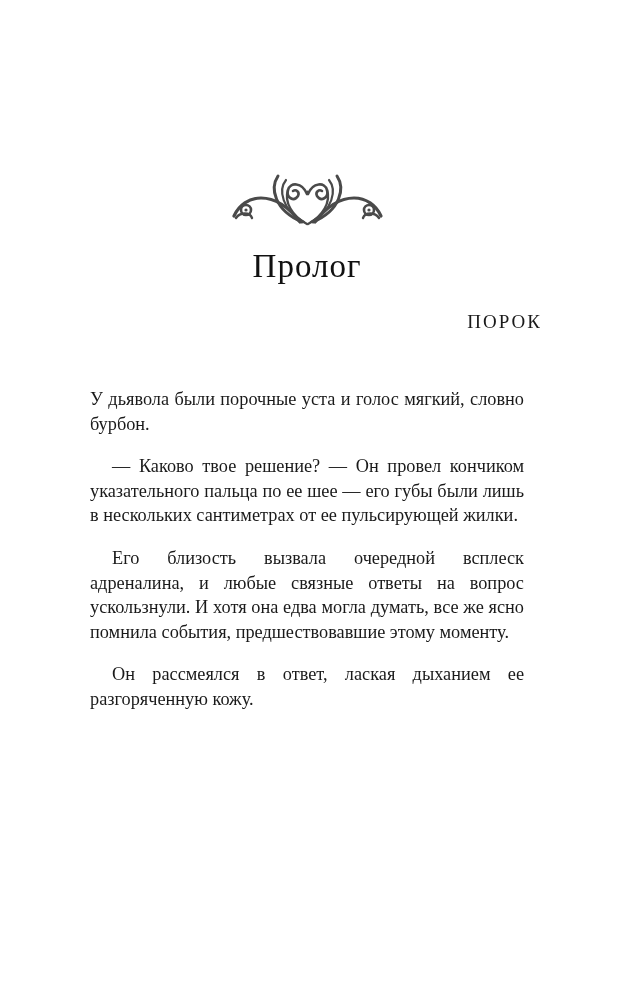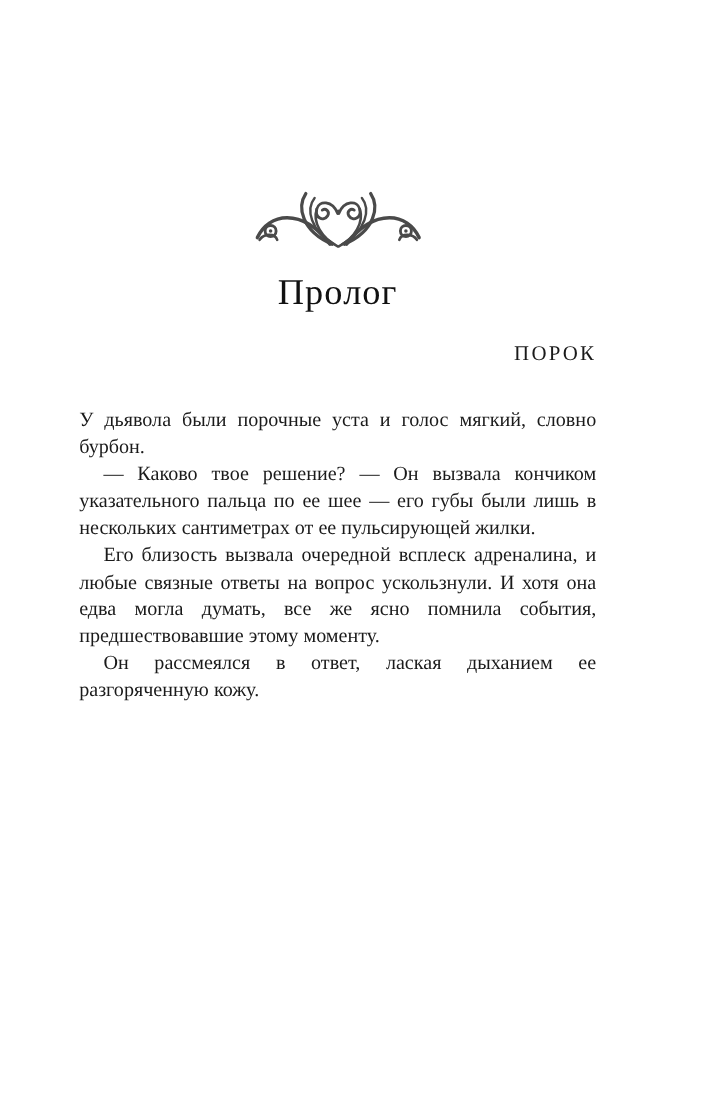--- a/index.html
+++ b/index.html
@@ -50,21 +50,21 @@
       letter-spacing: 2px;
       color: #1a1a1a;
     }
     .body-text {
       position: absolute;
       left: 72px;
       top: 369px;
       width: 470px;
     }
     .para {
-      margin: 0;
+      margin: 18px;
       font-size: 18.3px;
       line-height: 24.6px;
       text-align: justify;
       text-align-last: left;
       hyphens: manual;
     }
     .para.indent { text-indent: 22px; }
     .para.noindent { text-indent: 0; }
   </style>
 </head>
@@ -99,18 +99,18 @@
         <circle cx="77.5" cy="20" r="1.5" fill="#4a4a4a" stroke="none"></circle>
       </g>
     </svg>
   </div>
 
   <div class="chapter-title">Пролог</div>
   <div class="chapter-subtitle">ПОРОК</div>
 
   <div class="body-text">
     <p class="para noindent">У дьявола были порочные уста и голос мягкий, словно бурбон.</p>
-    <p class="para indent">— Каково твое решение? — Он вызвала кончиком указательного пальца по ее шее — его губы были лишь в нескольких сантиметрах от ее пульсирующей жилки.</p>
+    <p class="para indent">— Каково твое решение? — Он провел кончиком указательного пальца по ее шее — его губы были лишь в нескольких сантиметрах от ее пульсирующей жилки.</p>
     <p class="para indent">Его близость вызвала очередной всплеск адреналина, и любые связные ответы на вопрос ускользнули. И хотя она едва могла думать, все же ясно помнила события, предшествовавшие этому моменту.</p>
     <p class="para indent">Он рассмеялся в ответ, лаская дыханием ее разгоряченную кожу.</p>
   </div>
 
 </div>
 
 </body></html>

